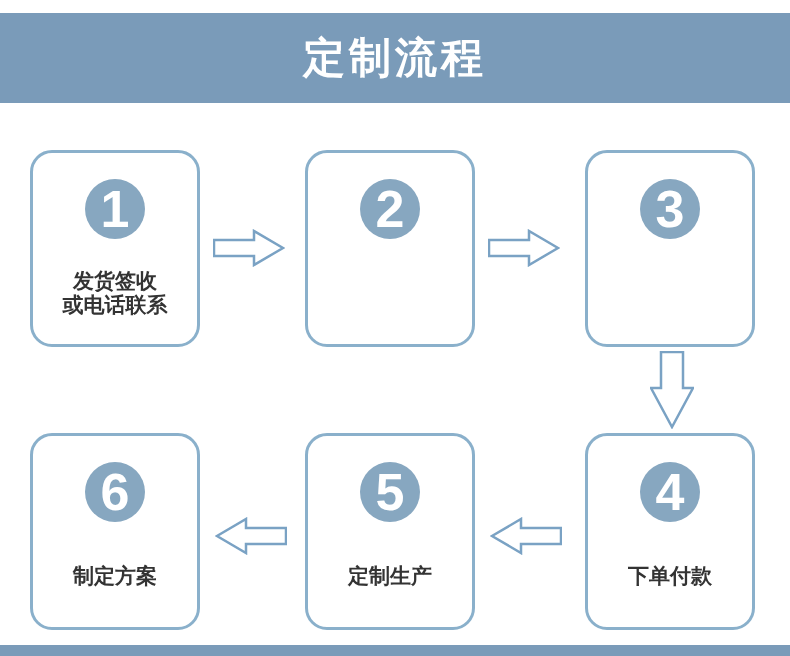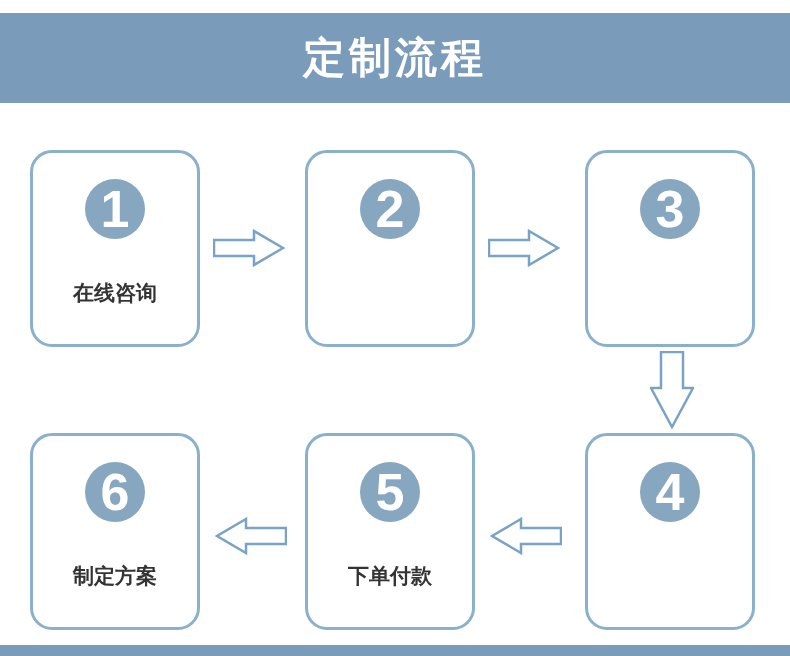--- a/index.html
+++ b/index.html
@@ -111,48 +111,53 @@
 
   <div class="banner">
     <h1>定制流程</h1>
   </div>
 
   <div class="card pos-1">
     <div class="badge">
       <span>1</span>
     </div>
     <div class="label">
-      <span>在线咨询</span>
+      <span>发货签收</span>
+      <span>或电话联系</span>
     </div>
   </div>
 
   <div class="card pos-2">
     <div class="badge">
       <span>2</span>
     </div>
   </div>
 
   <div class="card pos-3">
     <div class="badge">
       <span>3</span>
     </div>
   </div>
 
   <div class="card pos-4">
     <div class="badge">
       <span>4</span>
     </div>
+    <div class="label">
+      <span>下单付款</span>
+      <span></span>
+    </div>
   </div>
 
   <div class="card pos-5">
     <div class="badge">
       <span>5</span>
     </div>
     <div class="label">
-      <span>下单付款</span>
+      <span>定制生产</span>
       <span></span>
     </div>
   </div>
 
   <div class="card pos-6">
     <div class="badge">
       <span>6</span>
     </div>
     <div class="label">
       <span>制定方案</span>

